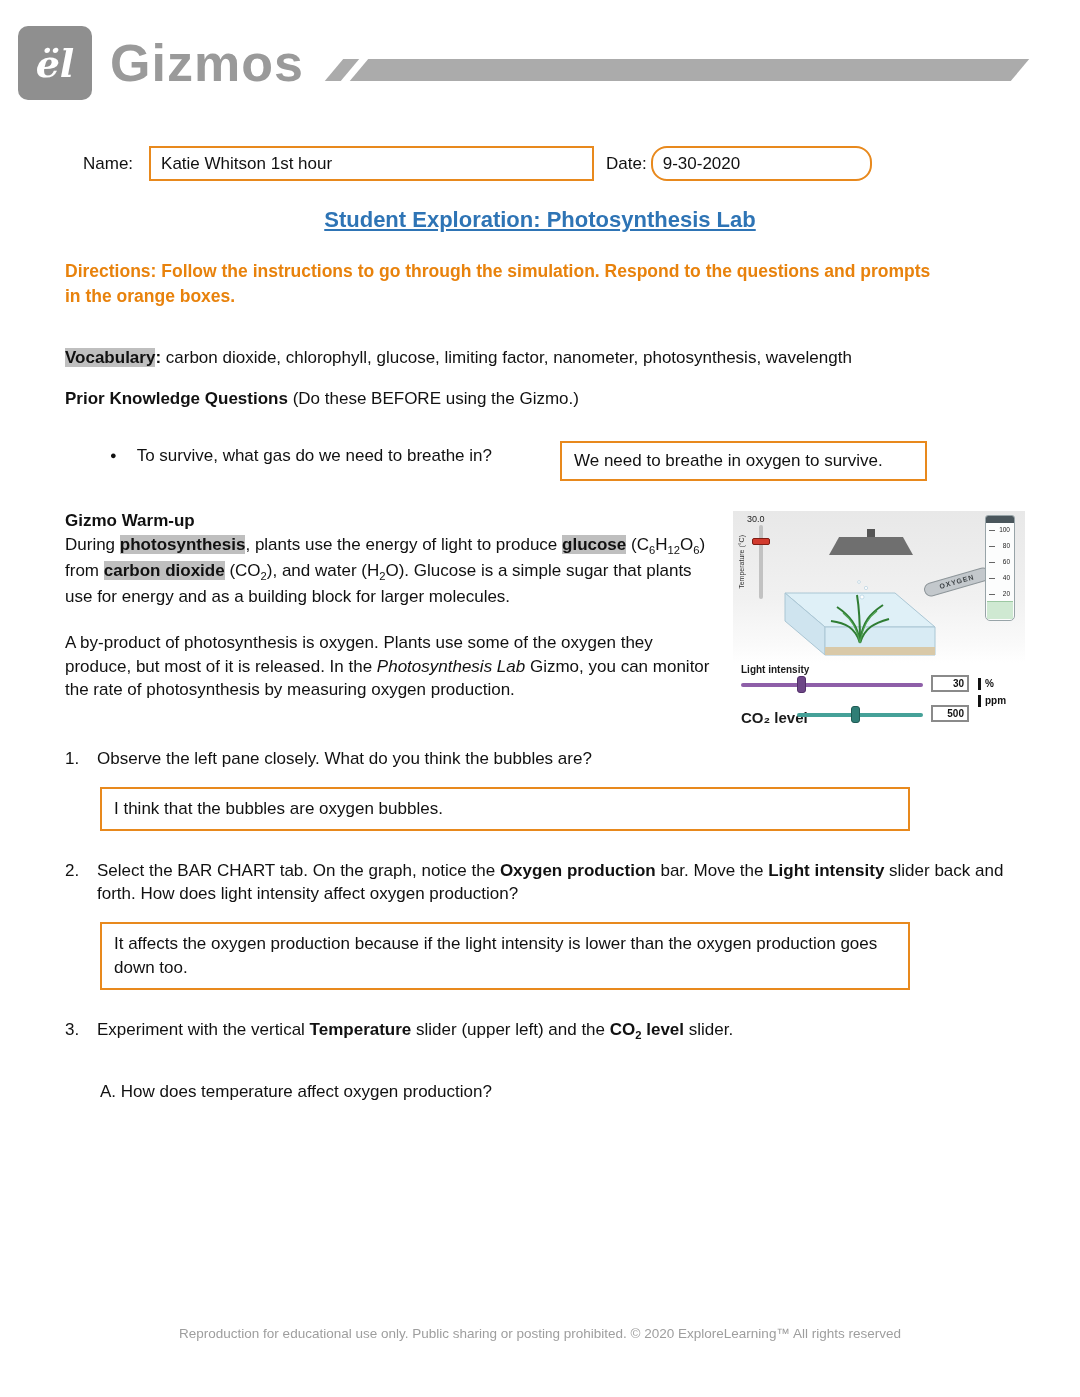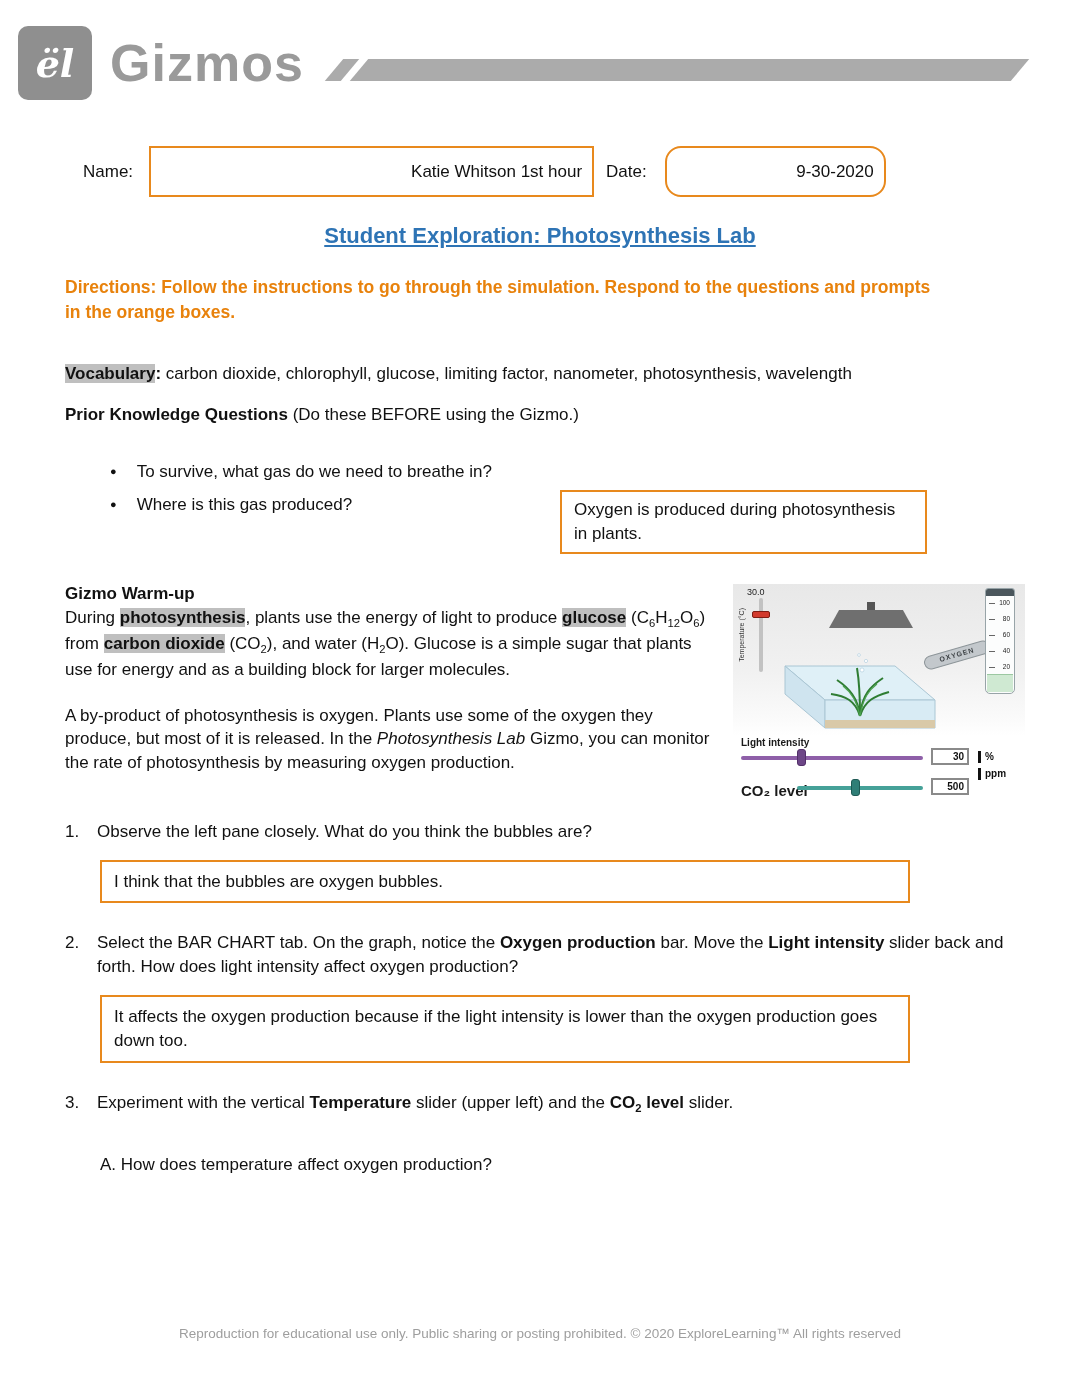--- a/index.html
+++ b/index.html
@@ -11,24 +11,24 @@
   .logo{width:74px;height:74px;border-radius:10px;background:#8f8f8f;color:#fff;flex:none;
         display:flex;align-items:center;justify-content:center;
         font-family:"DejaVu Serif",serif;font-style:italic;font-weight:bold;font-size:38px;}
   .brand-name{margin-left:18px;color:#9a9a9a;font-size:52px;font-weight:bold;letter-spacing:1px;}
   .swoosh{flex:1;height:22px;margin-left:30px;position:relative;top:7px;background:#ababab;transform:skewX(-40deg);}
   .swoosh-notch{position:absolute;left:16px;top:0;width:9px;height:100%;background:#fff;}
 
   
   .form-row{display:flex;align-items:center;margin:46px 60px 0 83px;}
   .field-label{flex:none;}
-  .field-box{border:2px solid #E8891D;height:27px;line-height:27px;padding:10px 10px;background:#fff;overflow:hidden;white-space:nowrap;text-align:right;}
+  .field-box{border:2px solid #E8891D;height:27px;line-height:27px;padding:2px 10px;background:#fff;overflow:hidden;white-space:nowrap;}
   .name-box{width:421px;margin-left:16px;}
   .date-label{margin-left:12px;}
-  .date-box{width:197px;margin-left:18px;border-radius:16px;}
+  .date-box{width:197px;margin-left:4px;border-radius:16px;}
 
   .title{margin-top:26px;text-align:center;font-size:22px;font-weight:bold;color:#2E74B5;text-decoration:underline;}
 
   .directions{margin:26px auto 5px 65px;max-width:880px;color:#E8820C;font-weight:bold;font-size:17.5px;line-height:1.42;}
 
   .vocab{margin:37px 65px 0;line-height:1.4;}
   .prior{margin:18px 65px 0;line-height:1.4;}
 
   
   .bullets{margin:30px 153px 0 110px;}
@@ -119,24 +119,21 @@
 
   <div class="directions">Directions: Follow the instructions to go through the simulation. Respond to the questions and prompts in the orange boxes.</div>
 
   <div class="vocab"><span class="b hl">Vocabulary</span><span class="b">: </span><span>carbon dioxide, chlorophyll, glucose, limiting factor, nanometer, photosynthesis, wavelength</span></div>
 
   <div class="prior"><span class="b">Prior Knowledge Questions </span><span>(Do these BEFORE using the Gizmo.)</span></div>
 
   <div class="bullets">
     <div class="qa-row">
       <div class="bullet-q">To survive, what gas do we need to breathe in?</div>
-    </div>
-    <div class="qa-row">
-      <div class="bullet-q">Where is this gas produced?</div>
-      <div class="answer-box">Oxygen is produced during photosynthesis in plants.</div>
+      <div class="answer-box">We need to breathe in oxygen to survive.</div>
     </div>
   </div>
 
   <div class="warmup">
 
     <div class="sim">
       <div class="t-value">30.0</div>
       <div class="t-label">Temperature (°C)</div>
       <div class="t-track"></div>
       <div class="t-handle"></div>

